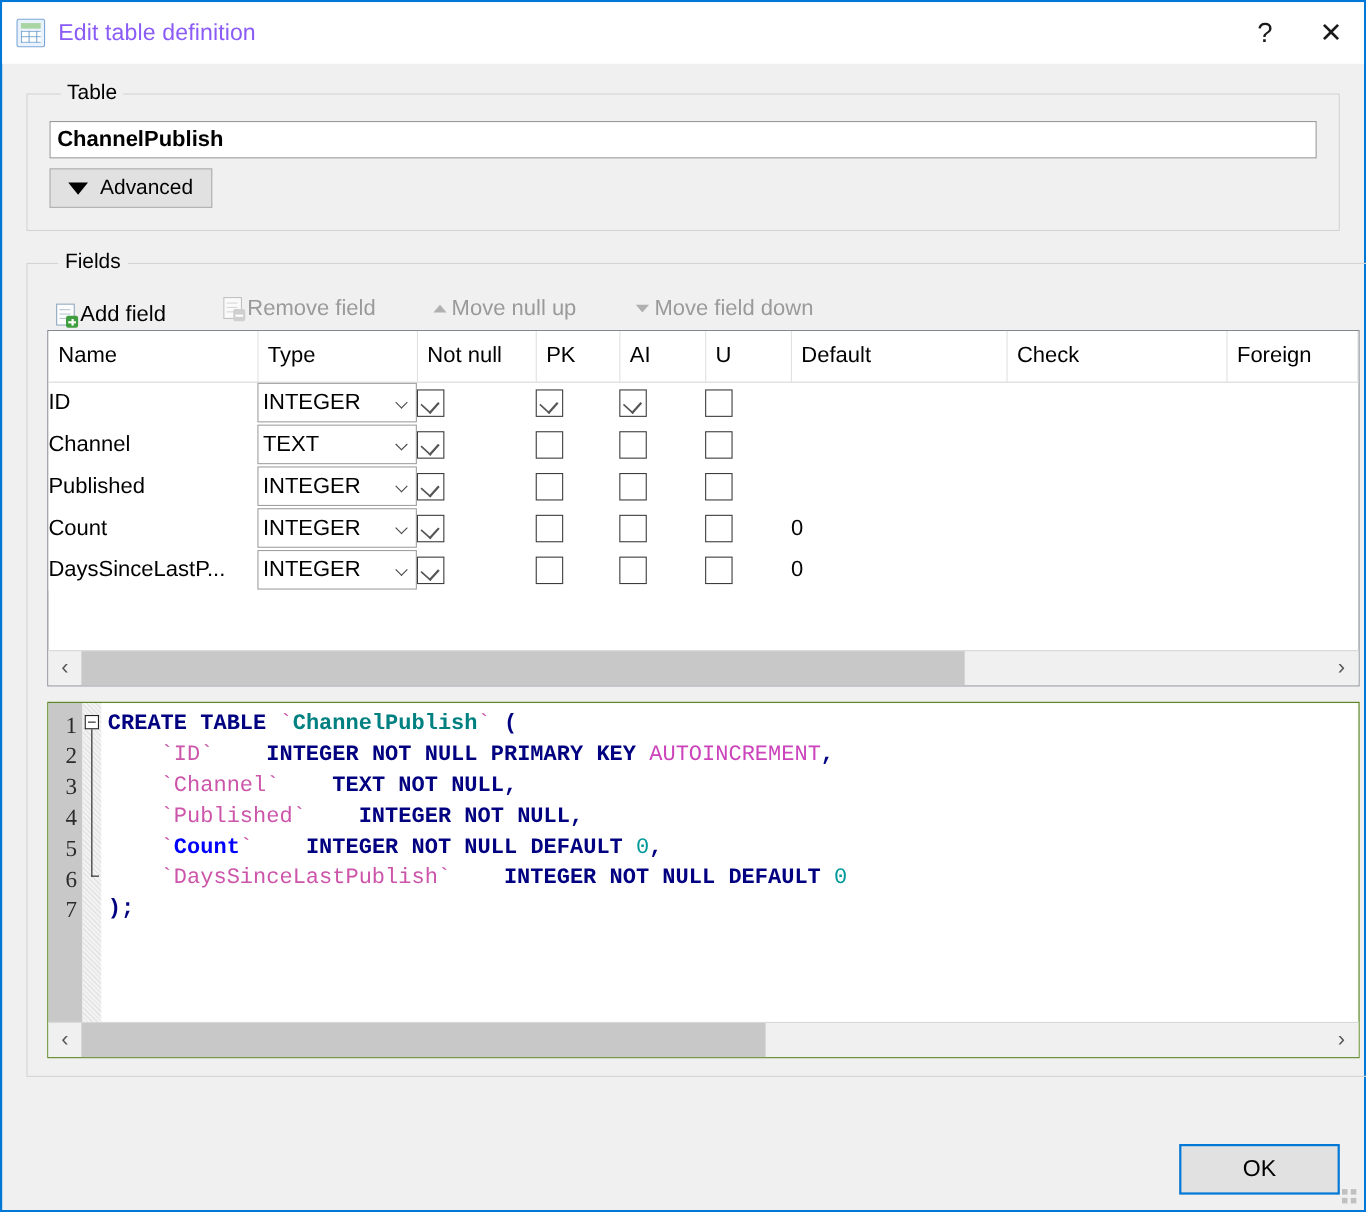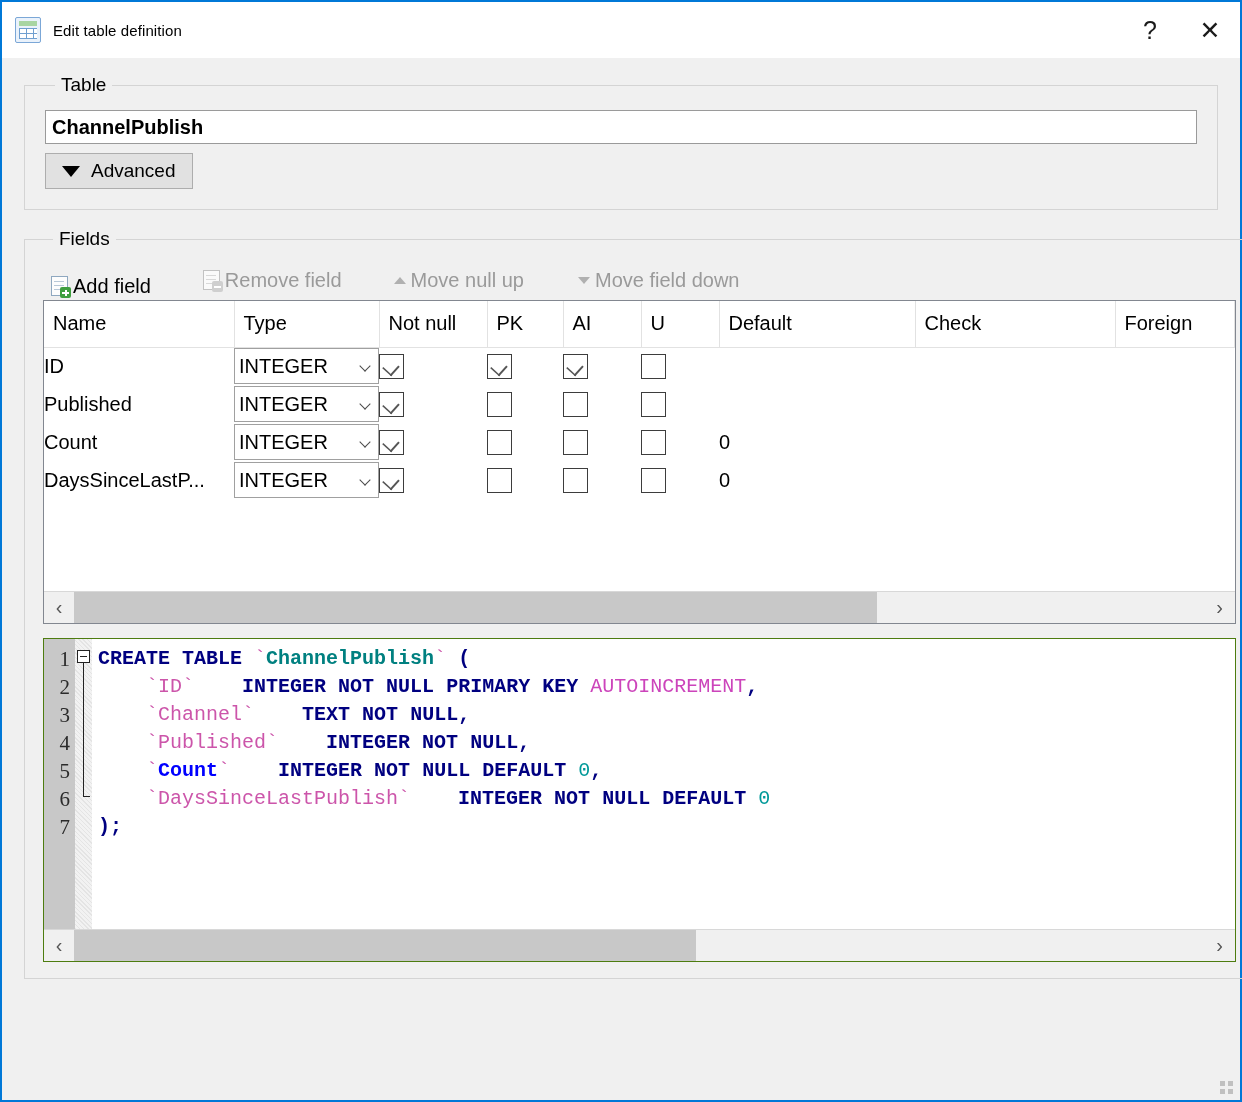--- a/index.html
+++ b/index.html
@@ -27,21 +27,21 @@
     background:#eaf2fb; position:relative; overflow:hidden;
   }
   .title-icon .hdr { position:absolute; left:3px; top:3px; right:3px; height:5px; background:#a8d5a2; }
   .title-icon .g1 { position:absolute; left:3px; top:10px; right:3px; bottom:3px;
       background:
         linear-gradient(to right, #6f9fd0 0 1px, transparent 1px 100%) 0 0/7px 100%,
         linear-gradient(to bottom, #6f9fd0 0 1px, transparent 1px 100%) 0 0/100% 5px,
         #ffffff;
   }
   .title-text {
-    font-size:15px; color:#000000; letter-spacing:0.1px;
+    font-size:21px; color:#8b5cf6; letter-spacing:0.1px;
   }
   .tb-buttons { position:absolute; right:0; top:0; height:56px; display:flex; }
   .tb-btn {
     width:60px; height:56px; display:flex; align-items:center; justify-content:center;
     font-size:25px; color:#1a1a1a; cursor:default; user-select:none;
   }
 
   
   .content { flex:1 1 auto; padding:0 22px; position:relative; }
 
@@ -323,20 +323,36 @@
                   </td>
                   <td class="c-chk"><span class="chk on"></span></td>
                   <td class="c-chk"><span class="chk on"></span></td>
                   <td class="c-chk"><span class="chk on"></span></td>
                   <td class="c-chk"><span class="chk"></span></td>
                   <td class="c-def"></td>
                   <td class="c-def"></td>
                   <td class="c-def"></td>
                 </tr>
                 <tr>
+                  <td class="c-name">Channel</td>
+                  <td class="c-type">
+                    <div class="type-select">
+                      <span class="lbl">TEXT</span>
+                      <span class="chev"></span>
+                    </div>
+                  </td>
+                  <td class="c-chk"><span class="chk on"></span></td>
+                  <td class="c-chk"><span class="chk"></span></td>
+                  <td class="c-chk"><span class="chk"></span></td>
+                  <td class="c-chk"><span class="chk"></span></td>
+                  <td class="c-def"></td>
+                  <td class="c-def"></td>
+                  <td class="c-def"></td>
+                </tr>
+                <tr>
                   <td class="c-name">Published</td>
                   <td class="c-type">
                     <div class="type-select">
                       <span class="lbl">INTEGER</span>
                       <span class="chev"></span>
                     </div>
                   </td>
                   <td class="c-chk"><span class="chk on"></span></td>
                   <td class="c-chk"><span class="chk"></span></td>
                   <td class="c-chk"><span class="chk"></span></td>
@@ -416,20 +432,21 @@
           <div class="hs-track">
             <div class="hs-thumb" id="sql-thumb" style="left: 0%; width: 55%;"></div>
           </div>
           <div class="hs-arrow">›</div>
         </div>
       </div>
     </fieldset>
   </div>
 
   <div class="footer">
+    <button class="btn default">OK</button>
     <span class="grip">
         <i></i>
         <i></i>
         <i></i>
         <i></i>
       </span>
   </div>
 </div>
 
 </body></html>

